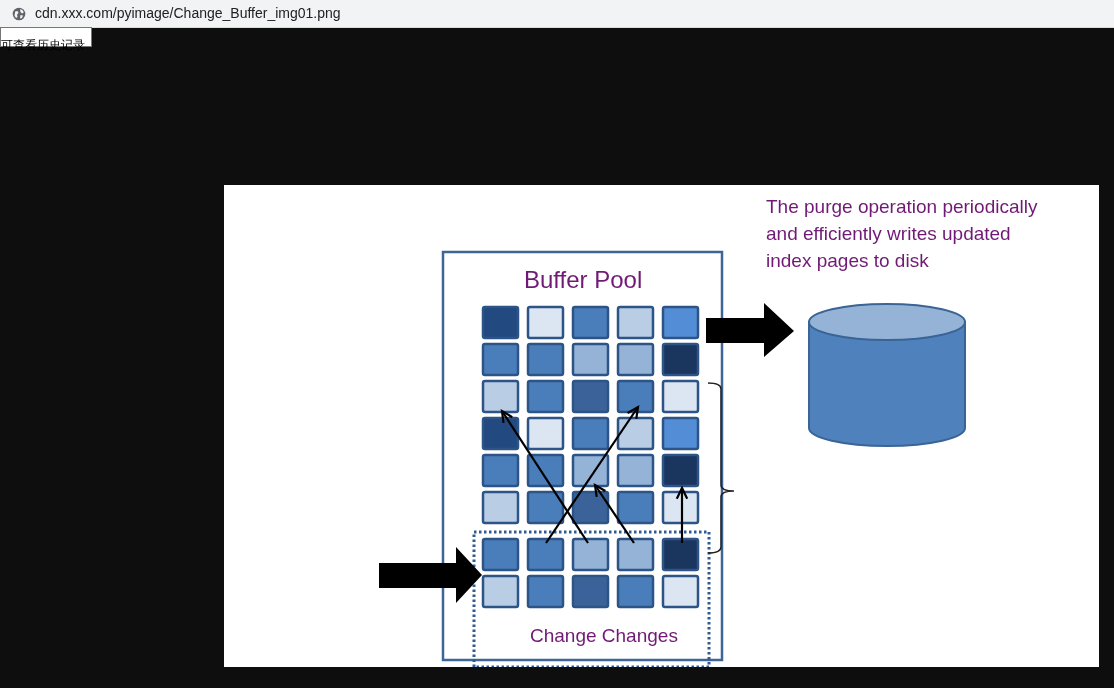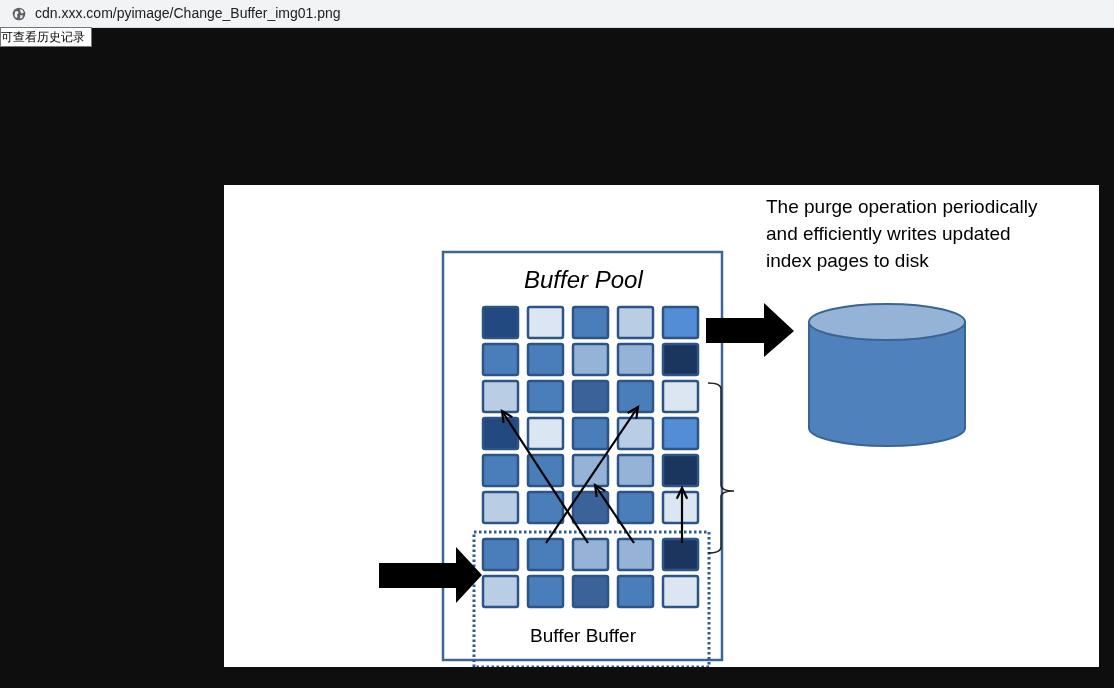--- a/index.html
+++ b/index.html
@@ -12,35 +12,35 @@
       display: flex; align-items: center; padding-left: 16px;
     }
     .addr-bar .globe {
       position: absolute; left: 12px; top: 7px; width: 14px; height: 14px;
     }
     .addr-bar .url {
       position: absolute; left: 35px; top: 5px; font-size: 14px; color: #202124;
       font-family: "Liberation Sans", sans-serif;
     }
     .tooltip {
-      position: absolute; left: 0; top: 27px; height: 20px; padding: 0 6px 0 0;
+      position: absolute; left: 0; top: 27px; height: 20px; padding: 8px 6px 0 0;
       background: #ffffff; border: 1px solid #767676; font-size: 12px; color: #000;
       line-height: 18px; font-family: "DejaVu Sans", sans-serif;
     }
 
     .image-frame {
       position: absolute; left: 224px; top: 185px; width: 875px; height: 482px;
       background: #ffffff; overflow: hidden;
     }
     .image-frame svg { position: absolute; left: 0; top: 0; }
     .diag-text {
-      position: absolute; font-family: "Liberation Sans", sans-serif; color: #000000;
+      position: absolute; font-family: "Liberation Sans", sans-serif; color: #701a75;
       font-size: 19px; line-height: 27px; white-space: pre-line;
     }
-    .title-text { font-size: 24px; line-height: 28px; font-style: italic; }
+    .title-text { font-size: 24px; line-height: 28px; }
     .cb-label { font-size: 19px; }
   </style>
 </head>
 <body>
 
 <div class="addr-bar">
   <svg class="globe" viewBox="0 0 14 14">
     <circle cx="7" cy="7" r="6.3" fill="#5f6368"></circle>
     <path d="M3.2 4.5 L5.5 4 L6.5 6 L5 7.5 L5.5 10 L4 11 L2.5 8.5 Z" fill="#f1f3f4"></path>
     <path d="M8 2.2 L10.5 3 L11.8 5.5 L10 6.5 L8.5 5 Z" fill="#f1f3f4"></path>
@@ -115,17 +115,17 @@
 
     <g>
       <path d="M585 137 L585 243 A78 18 0 0 0 741 243 L741 137 Z" fill="#4f81bd" stroke="#3a6494" stroke-width="2"></path>
       <ellipse cx="663" cy="137" rx="78" ry="18" fill="#95b3d7" stroke="#3a6494" stroke-width="2"></ellipse>
     </g>
 
     <path d="M484 198 Q497 198 497 204 L497 300 Q497 306 510 306 Q497 306 497 312 L497 362 Q497 368 484 368" fill="none" stroke="#222" stroke-width="1.5"></path>
   </svg>
 
   <div class="diag-text title-text" style="left:300px; top:81px;">Buffer Pool</div>
-  <div class="diag-text cb-label" style="left:306px; top:437px;">Buffer Buffer</div>
+  <div class="diag-text cb-label" style="left:306px; top:437px;">Change Changes</div>
   <div class="diag-text" style="left:542px; top:8px;">The purge operation periodically
 and efficiently writes updated
 index pages to disk</div>
 </div>
 
 </body></html>

